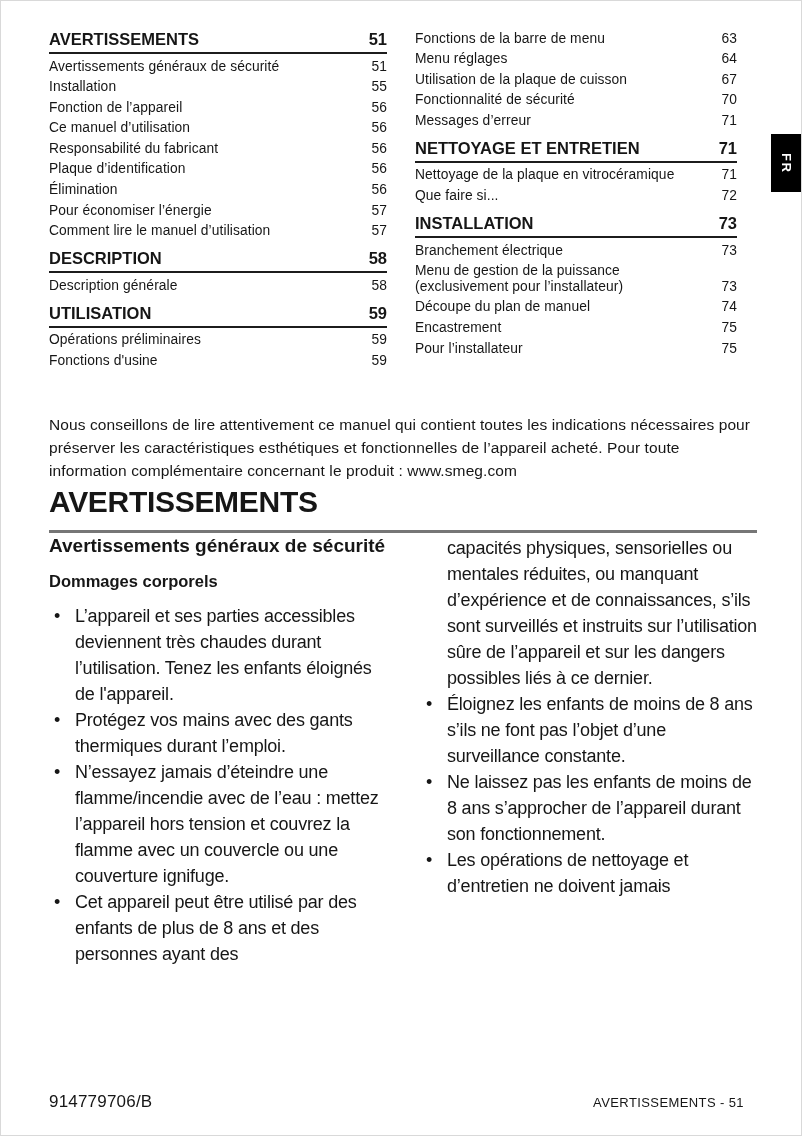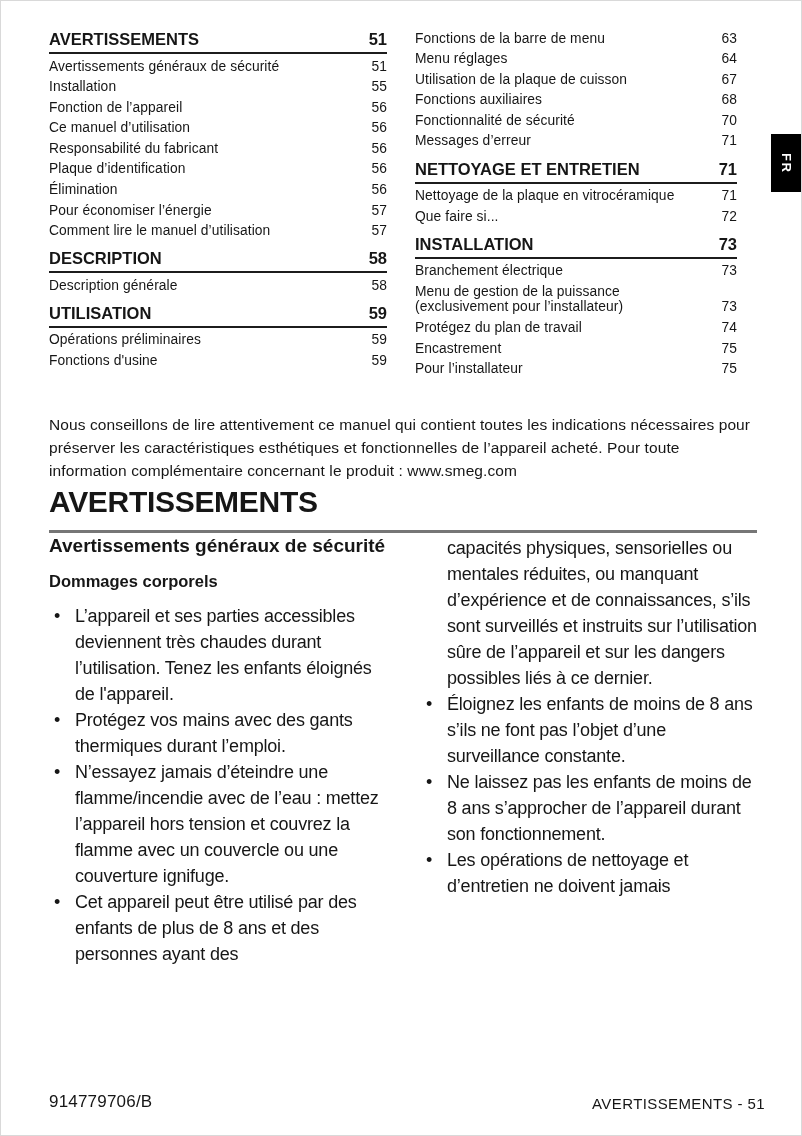--- a/index.html
+++ b/index.html
@@ -97,22 +97,22 @@
     font-size: 18px; line-height: 26px;
     letter-spacing: -0.2px;
   }
 
   
   #footer-doc-code {
     position: absolute; left: 48px; top: 1091px;
     font-size: 17px; letter-spacing: 0.2px;
   }
   #footer-page-ref {
-    position: absolute; right: 36px; top: 1094px;
-    font-size: 15px; letter-spacing: 0.4px;
+    position: absolute; right: 57px; top: 1094px;
+    font-size: 13px; letter-spacing: 0.4px;
   }
 </style>
 </head>
 <body>
 
 <div class="toc-col" id="toc-left">
 
   <div class="toc-section">
     <div class="toc-header">
       <span class="lbl">AVERTISSEMENTS</span>
@@ -192,24 +192,20 @@
     </div>
     <div class="toc-row">
       <span class="lbl">Menu réglages</span>
       <span class="pg">64</span>
     </div>
     <div class="toc-row">
       <span class="lbl">Utilisation de la plaque de cuisson</span>
       <span class="pg">67</span>
     </div>
     <div class="toc-row">
-      <span class="lbl">Fonctions auxiliaires</span>
-      <span class="pg">68</span>
-    </div>
-    <div class="toc-row">
       <span class="lbl">Fonctionnalité de sécurité</span>
       <span class="pg">70</span>
     </div>
     <div class="toc-row">
       <span class="lbl">Messages d’erreur</span>
       <span class="pg">71</span>
     </div>
   </div>
 
   <div class="toc-section">
@@ -234,21 +230,21 @@
     </div>
     <div class="toc-row">
       <span class="lbl">Branchement électrique</span>
       <span class="pg">73</span>
     </div>
     <div class="toc-row">
       <span class="lbl">Menu de gestion de la puissance (exclusivement pour l’installateur)</span>
       <span class="pg">73</span>
     </div>
     <div class="toc-row">
-      <span class="lbl">Protégez du plan de travail</span>
+      <span class="lbl">Découpe du plan de manuel</span>
       <span class="pg">74</span>
     </div>
     <div class="toc-row">
       <span class="lbl">Encastrement</span>
       <span class="pg">75</span>
     </div>
     <div class="toc-row">
       <span class="lbl">Pour l’installateur</span>
       <span class="pg">75</span>
     </div>

